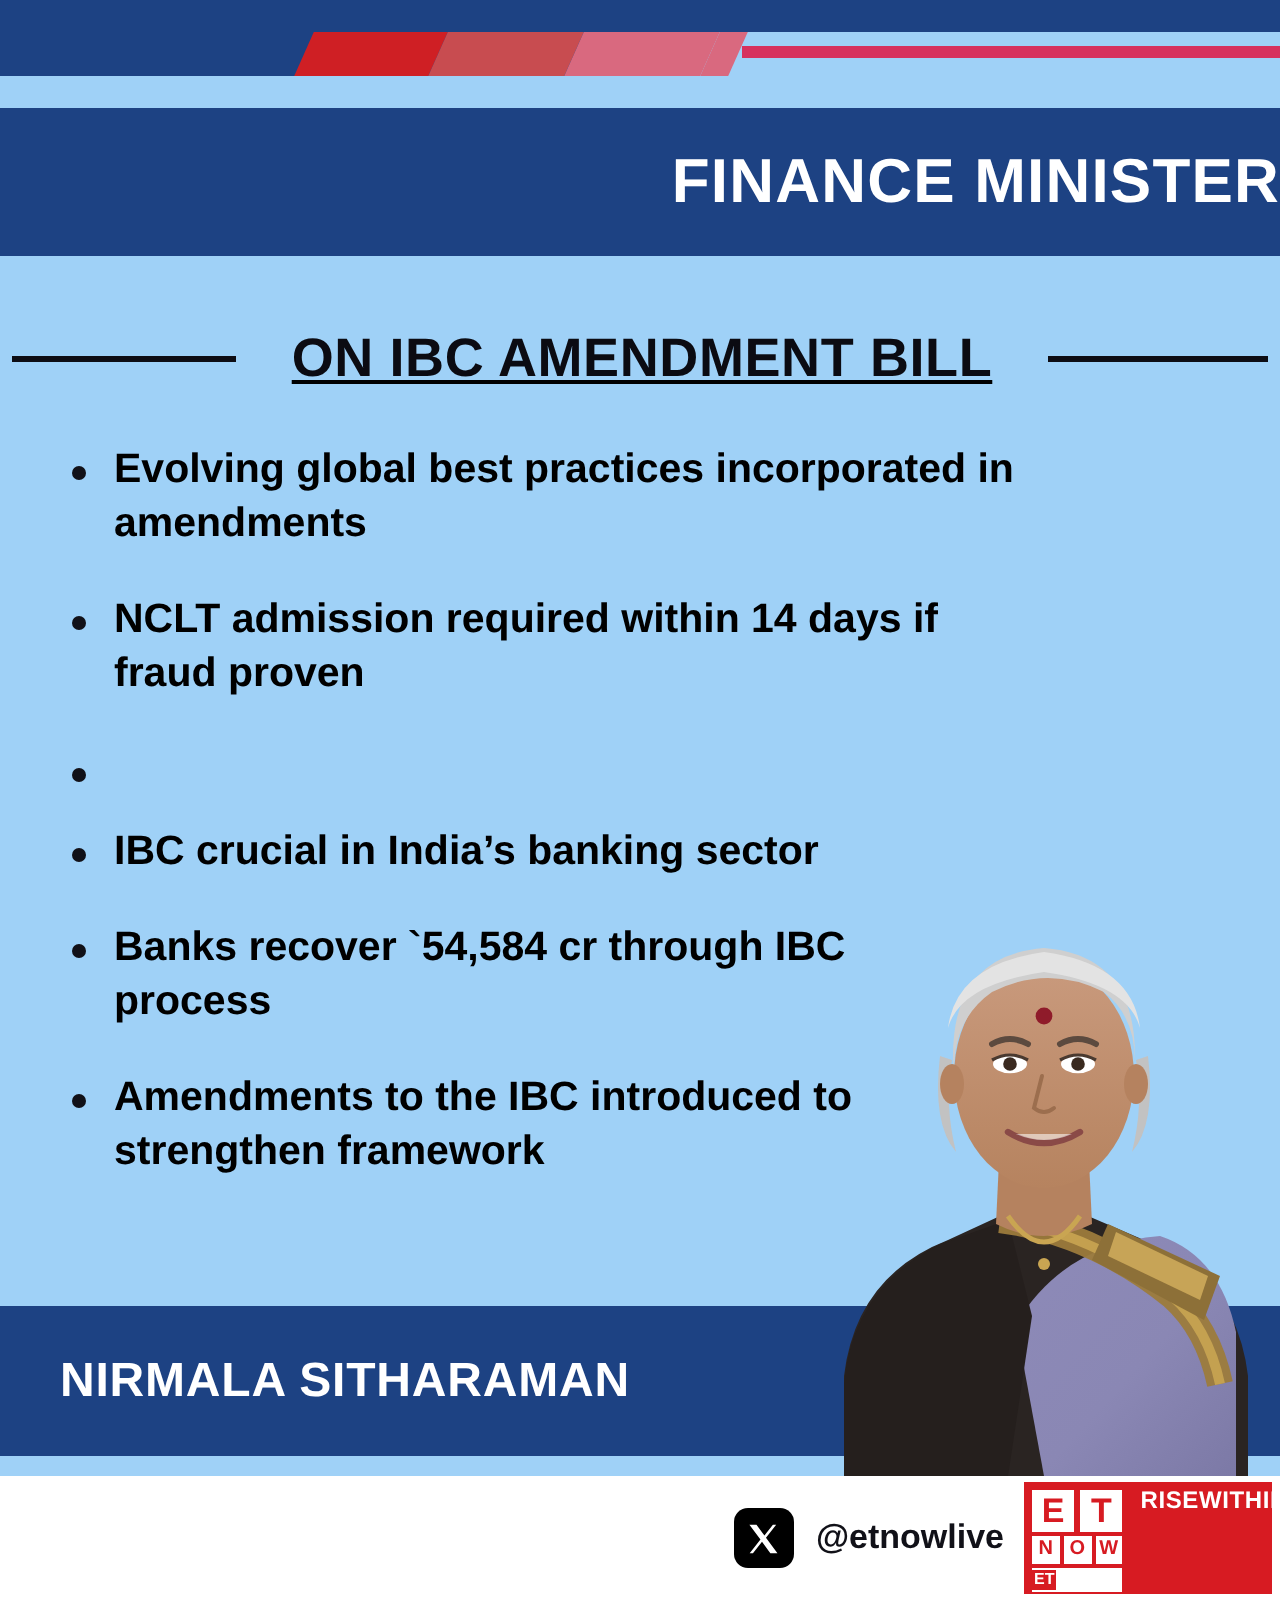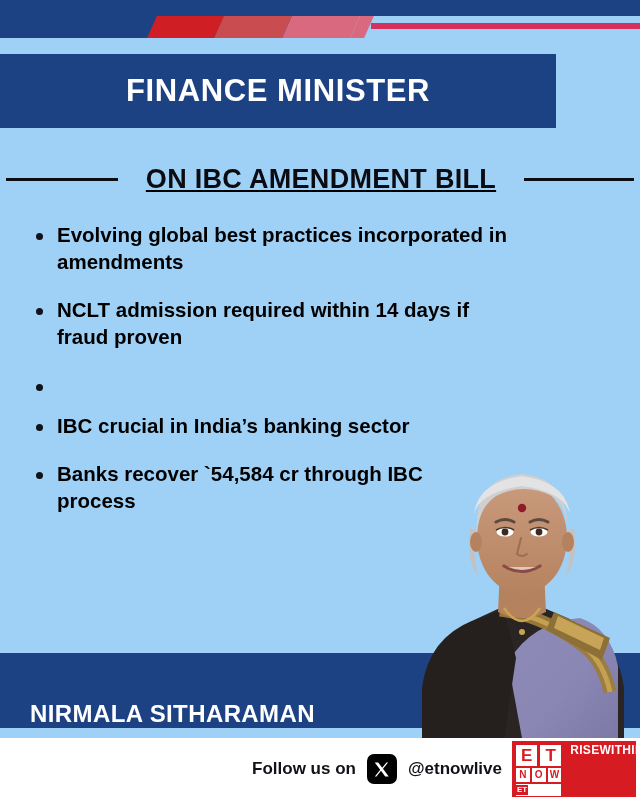--- a/index.html
+++ b/index.html
@@ -55,25 +55,25 @@
     position: absolute;
     left: 371px; top: 23px;
     width: 269px; height: 6px;
     background: #d6315e;
   }
 
   
   .header-band {
     position: absolute;
     left: 0; top: 54px;
-    width: 556px; height: 74px;
+    width: 640px; height: 74px;
     background: #1d4283;
     display: flex;
     align-items: center;
-    justify-content: center;
+    justify-content: flex-end;
   }
   .header-title {
     color: #ffffff;
     font-size: 31px;
     font-weight: bold;
     letter-spacing: 0.6px;
   }
 
   
   .subtitle-row {
@@ -141,21 +141,21 @@
   }
   .portrait svg { display: block; }
 
   
   .name-band {
     position: absolute;
     left: 0; top: 653px;
     width: 640px; height: 75px;
     background: #1d4283;
     display: flex;
-    align-items: flex-end;
+    align-items: center;
     z-index: 2;
   }
   .name-text {
     color: #ffffff;
     font-size: 24px;
     font-weight: bold;
     letter-spacing: 0.4px;
     margin-left: 30px;
   }
 
@@ -314,20 +314,24 @@
     <div class="bullet">
       <span class="bullet-dot"></span>
     </div>
     <div class="bullet short">
       <span class="bullet-dot"></span>
       <span class="bullet-text">IBC crucial in India’s banking sector</span>
     </div>
     <div class="bullet short">
       <span class="bullet-dot"></span>
       <span class="bullet-text">Banks recover `54,584 cr through IBC process</span>
+    </div>
+    <div class="bullet">
+      <span class="bullet-dot"></span>
+      <span class="bullet-text">Amendments to the IBC introduced to strengthen framework</span>
     </div>
   </div>
 
   <div class="portrait">
     <svg width="236" height="286" viewBox="0 0 236 286" xmlns="http://www.w3.org/2000/svg">
       <defs>
         <linearGradient id="sareeG" x1="0" y1="0" x2="1" y2="1">
           <stop offset="0%" stop-color="#8d8ab8"></stop>
           <stop offset="55%" stop-color="#8a87b4"></stop>
           <stop offset="100%" stop-color="#7c79a6"></stop>
@@ -384,21 +388,20 @@
       <ellipse cx="72" cy="90" rx="6" ry="10" fill="#b5825f"></ellipse>
       <ellipse cx="164" cy="90" rx="6" ry="10" fill="#b5825f"></ellipse>
     </svg>
   </div>
 
   <div class="name-band">
     <div class="name-text">NIRMALA SITHARAMAN</div>
   </div>
 
   <div class="footer">
-    <div class="follow-text">Follow us on</div>
     <div class="x-logo">
       <svg width="17" height="17" viewBox="0 0 24 24" xmlns="http://www.w3.org/2000/svg">
         <path d="M2.4 2 L10.2 12.3 L2.6 22 L4.9 22 L11.3 13.9 L17.2 22 L22.2 22 L14.1 11.1 L21.3 2 L19 2 L13 9.6 L7.4 2 Z" fill="#ffffff"></path>
       </svg>
     </div>
     <div class="handle">@etnowlive</div>
 
     <div class="etnow">
       <div class="etnow-left">
         <div class="et-row">

